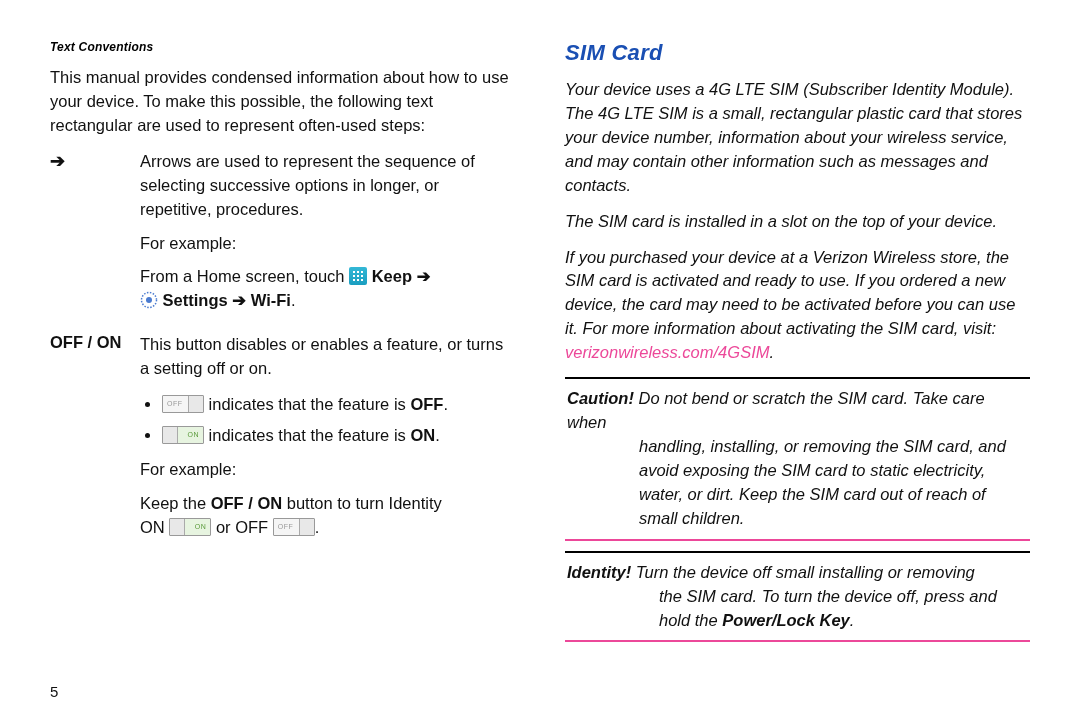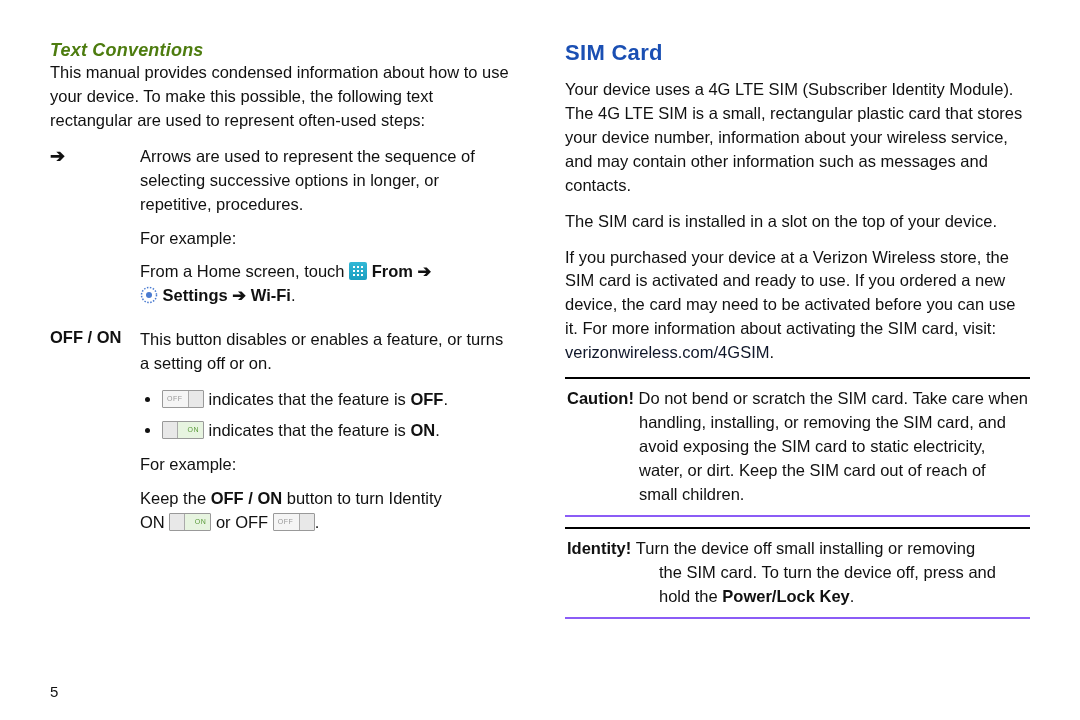--- a/index.html
+++ b/index.html
@@ -1,22 +1,22 @@
 <!DOCTYPE html>
 <html><head>
 <meta charset="utf-8">
 <style>
   * { box-sizing: border-box; margin: 0; padding: 0; }
   html, body { width: 1080px; height: 720px; font-family: Arial, Helvetica, sans-serif; color: #111; background: #fff; }
   .page { display: flex; flex-direction: row; padding: 40px 30px 20px 30px; height: 100%; }
   .col { flex: 1; padding: 0 20px; display: flex; flex-direction: column; }
   .col-left { padding-right: 30px; }
-  .col-right { padding-left: 20px; }
+  .col-right { padding-left: 20px; font-style: italic; }
 
-  h2.section-sub { color: #4d7c0f; font-style: italic; font-weight: bold; font-size: 18px; letter-spacing: 0.2px; }
+  h2.section-sub { color: #000000; font-style: italic; font-weight: bold; font-size: 12px; margin-bottom: 12px; letter-spacing: 0.2px; }
   h1.section-title { color: #1a4fb3; font-weight: 900; font-size: 22px; margin-bottom: 12px; font-family: Arial, Helvetica, sans-serif; letter-spacing: 0.3px; }
 
   p { font-size: 16.5px; line-height: 1.45; margin-bottom: 12px; }
 
   .conv-table { display: table; width: 100%; }
   .conv-row { display: table-row; }
   .conv-label { display: table-cell; width: 90px; font-weight: bold; font-size: 16.5px; vertical-align: top; padding-right: 8px; padding-bottom: 10px; }
   .conv-label .arrow-glyph { font-weight: bold; font-size: 18px; }
   .conv-body { display: table-cell; font-size: 16.5px; line-height: 1.45; vertical-align: top; padding-bottom: 10px; }
   .conv-body p { margin-bottom: 10px; }
@@ -53,23 +53,23 @@
     background: #e8e8e8; border-left: 1px solid #aaa;
   }
   .toggle-off span { position: absolute; left: 4px; top: 0; font-size: 7px; letter-spacing: 0.5px; color:#999; }
   .toggle-on { background: #e7f4e0; }
   .toggle-on::after {
     content: ""; position: absolute; left: 0; top: 0; width: 14px; height: 16px;
     background: #e8e8e8; border-right: 1px solid #aaa;
   }
   .toggle-on span { position: absolute; right: 4px; top: 0; font-size: 7px; letter-spacing: 0.5px; color: #5a9a3a; }
 
-  .link { color: #0f172a; }
+  .link { color: #ec4899; }
 
-  .callout { border-top: 2px solid #000; border-bottom: 2px solid #8b5cf6; padding: 8px 2px; margin-bottom: 10px; }
+  .callout { border-top: 2px solid #000; border-bottom: 2px solid #ec4899; padding: 8px 2px; margin-bottom: 10px; }
   .callout p { margin-bottom: 0; }
   .callout-label { font-weight: bold; display: inline; }
   .callout-body-indent { display: block; padding-left: 72px; }
   .callout-body-indent-imp { display: block; padding-left: 92px; }
   .callout .first-line { display: inline; }
 
   .page-number { margin-top: auto; font-size: 15px; padding-top: 24px; }
 </style>
 </head>
 <body>
@@ -82,21 +82,21 @@
 
     <div class="conv-table">
 
       <div class="conv-row">
         <div class="conv-label"><span class="arrow-glyph">➔</span></div>
         <div class="conv-body">
           <p>Arrows are used to represent the sequence of selecting successive options in longer, or repetitive, procedures.</p>
           <p>For example:</p>
           <p>
             <span>From a Home screen, touch </span><span class="apps-icon"></span>
-            <span class="bold">From</span>
+            <span class="bold">Keep</span>
             <span class="bold arrow">➔</span>
             <br>
             <span class="settings-icon"><svg viewBox="0 0 24 24">
                   <circle cx="12" cy="12" r="10" fill="none" stroke="#4a7bd0" stroke-width="2" stroke-dasharray="2 2"></circle>
                   <circle cx="12" cy="12" r="4" fill="#4a7bd0"></circle>
                 </svg></span>
             <span class="bold">Settings</span>
             <span class="bold arrow">➔</span>
             <span class="bold">Wi-Fi</span><span>.</span>
           </p>

